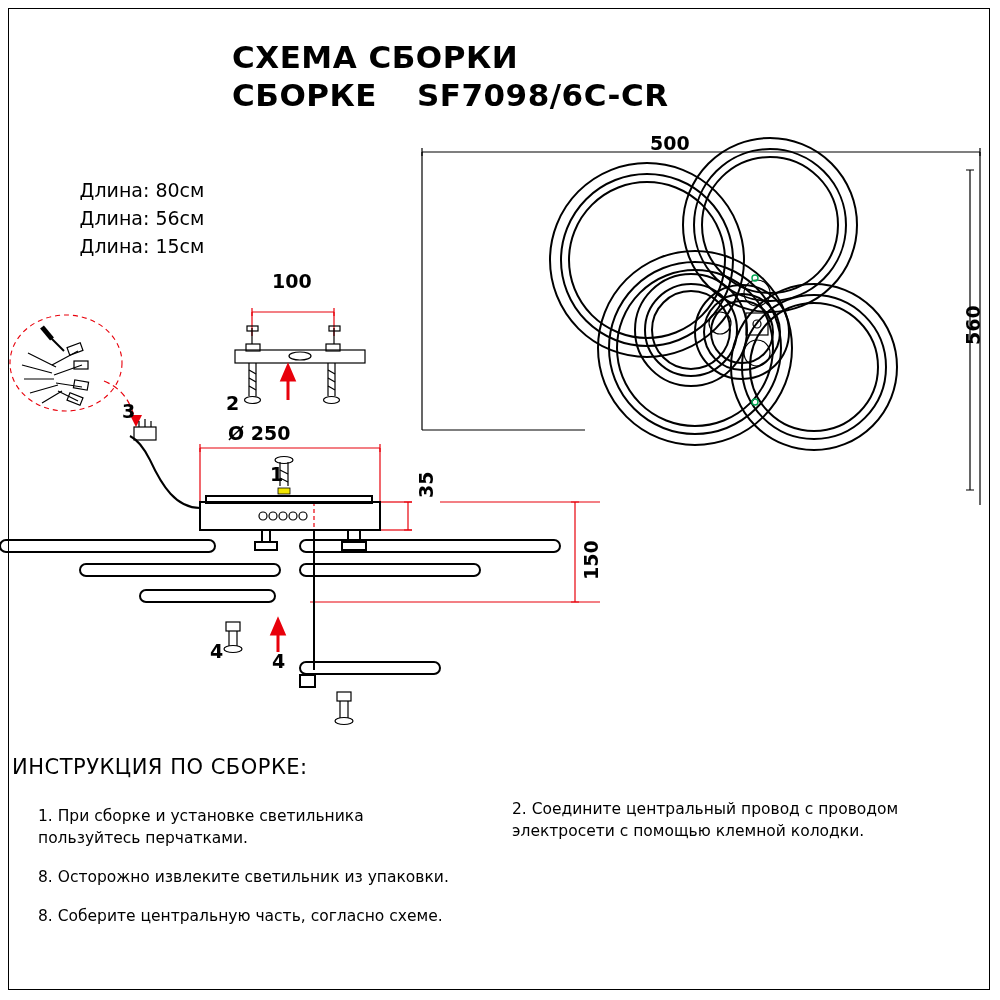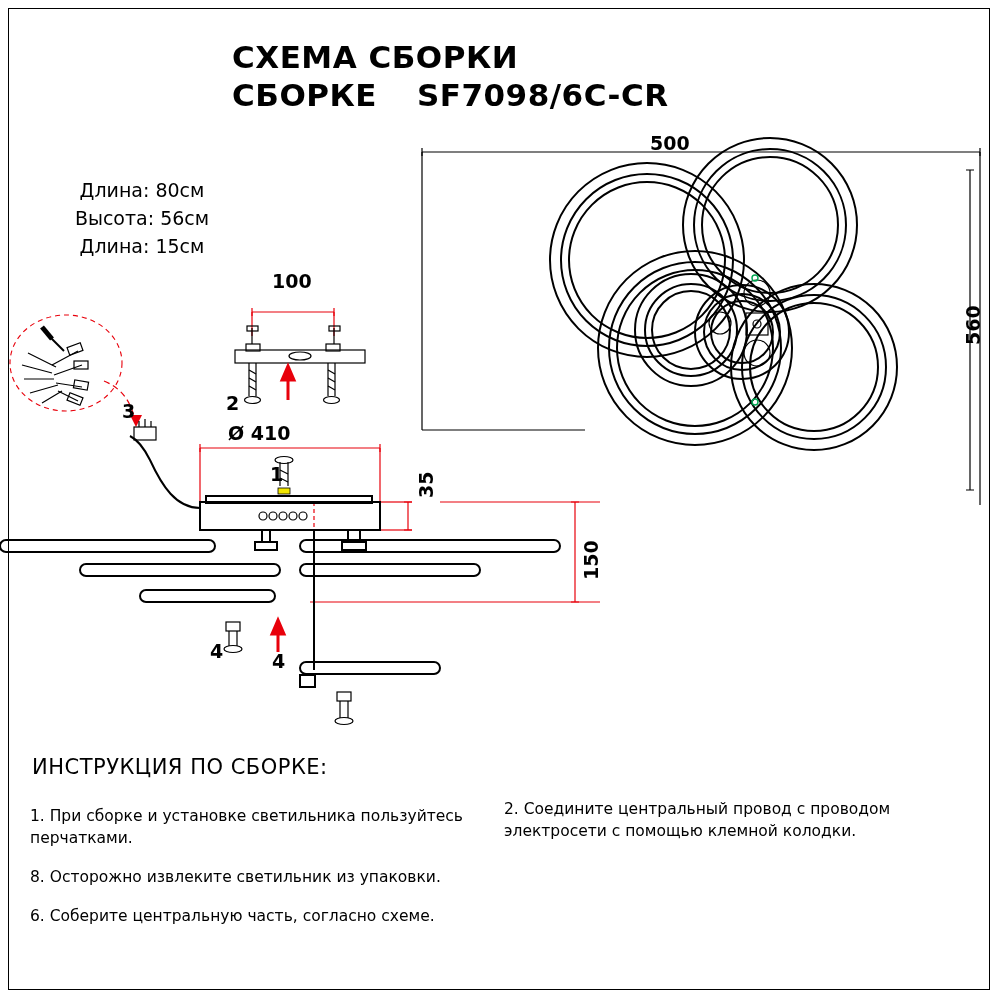--- a/index.html
+++ b/index.html
@@ -60,32 +60,32 @@
     font-weight: bold;
     white-space: nowrap;
   }
   .num-label {
     position: absolute;
     font-size: 19px;
     font-weight: bold;
   }
   .instr-title {
     position: absolute;
-    left: 32px;
+    left: 12px;
     top: 755px;
     font-size: 21px;
     letter-spacing: 0.5px;
   }
   .instr-col {
     position: absolute;
     font-size: 15.5px;
     line-height: 22px;
   }
   .instr-col p {
-    margin: 0 0 17px 4px;
+    margin: 0 0 17px 12px;
   }
   .col-left { left: 26px; top: 805px; width: 440px; }
   .col-right { left: 500px; top: 798px; width: 480px; }
   svg { display: block; }
   .dim-red { stroke: #e8000b; fill: none; stroke-width: 1.2; }
   .dim-blk { stroke: #000; fill: none; stroke-width: 1.2; }
   .lamp-stroke { stroke: #000; fill: none; stroke-width: 2; }
   .lamp-thin { stroke: #000; fill: none; stroke-width: 1.2; }
 </style>
 </head>
@@ -97,21 +97,21 @@
 
   <div class="title-block">
     <div class="title-line">СХЕМА СБОРКИ</div>
     <div class="title-line">
       <span>СБОРКЕ</span><span class="model-code">SF7098/6C-CR</span>
     </div>
   </div>
 
   <div class="dims">
     <div>Длина: 80см</div>
-    <div>Высота: 56см</div>
+    <div>Длина: 56см</div>
     <div>Длина: 15см</div>
   </div>
 
   <svg width="600" height="420" viewBox="0 0 600 420" style="position:absolute;left:410px;top:130px;">
 
     <g class="dim-blk">
       <line x1="12" y1="22" x2="570" y2="22"></line>
       <path d="M12,18 L12,26 M570,18 L570,26"></path>
       <line x1="12" y1="22" x2="12" y2="300"></line>
       <line x1="570" y1="22" x2="570" y2="375"></line>
@@ -279,32 +279,32 @@
     <g>
       <rect x="337" y="262" width="14" height="9" class="lamp-thin" fill="#d9d9d9"></rect>
       <path class="lamp-thin" d="M340,271 L340,288 M348,271 L348,288"></path>
       <ellipse cx="344" cy="291" rx="9" ry="3.5" class="lamp-thin"></ellipse>
     </g>
     <g>
       <path d="M278,222 L278,196 M272,204 L278,190 L284,204 Z" fill="#e8000b" stroke="#e8000b" stroke-width="3"></path>
     </g>
   </svg>
 
-  <div class="label" style="left:228px;top:422px;">Ø 410</div>
+  <div class="label" style="left:228px;top:422px;">Ø 250</div>
   <div class="label" style="left:415px;top:498px;transform:rotate(-90deg);transform-origin:left top;">35</div>
   <div class="label" style="left:580px;top:580px;transform:rotate(-90deg);transform-origin:left top;">150</div>
   <div class="num-label" style="left:270px;top:463px;">1</div>
   <div class="num-label" style="left:210px;top:640px;">4</div>
   <div class="num-label" style="left:272px;top:650px;">4</div>
 
   <div class="instr-title">ИНСТРУКЦИЯ ПО СБОРКЕ:</div>
 
   <div class="instr-col col-left">
     <p>1. При сборке и установке светильника пользуйтесь перчатками.</p>
     <p>8. Осторожно извлеките светильник из упаковки.</p>
-    <p>6. Соберите центральную часть, согласно схеме.</p>
+    <p>8. Соберите центральную часть, согласно схеме.</p>
   </div>
 
   <div class="instr-col col-right">
     <p>2. Соедините центральный провод с проводом электросети с помощью клемной колодки.</p>
   </div>
 
 </div>
 
 </body></html>

